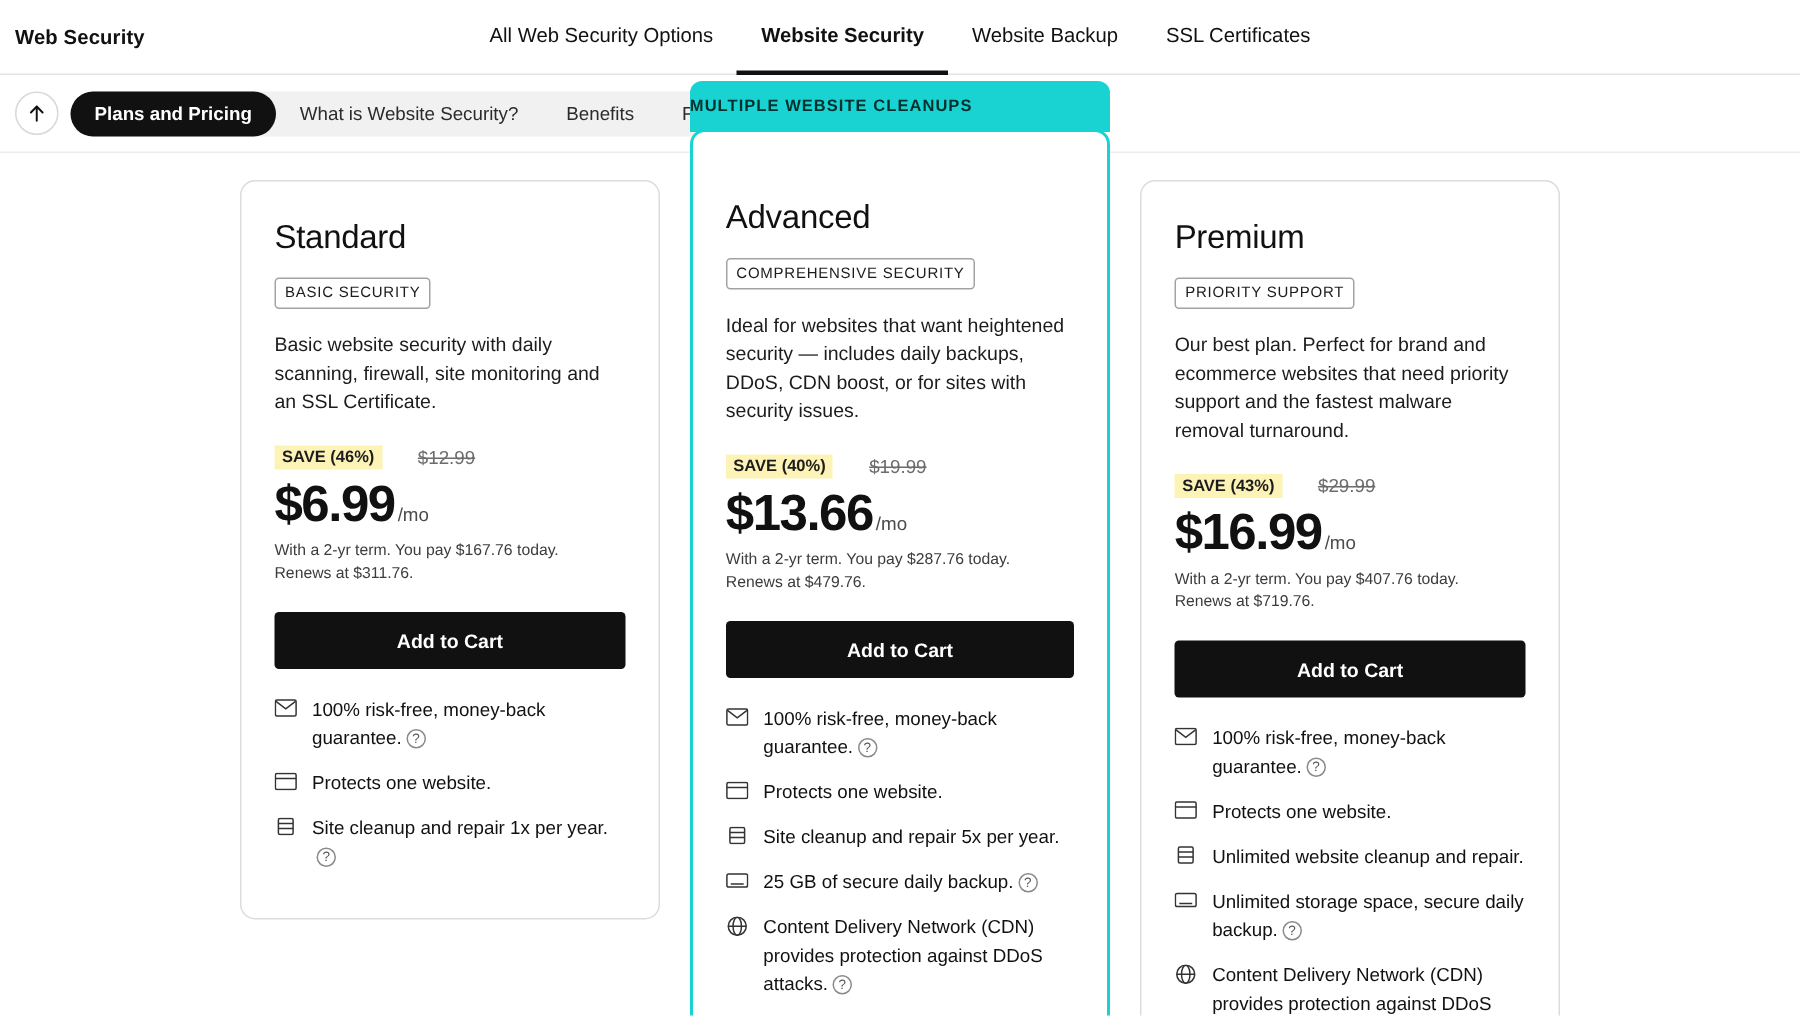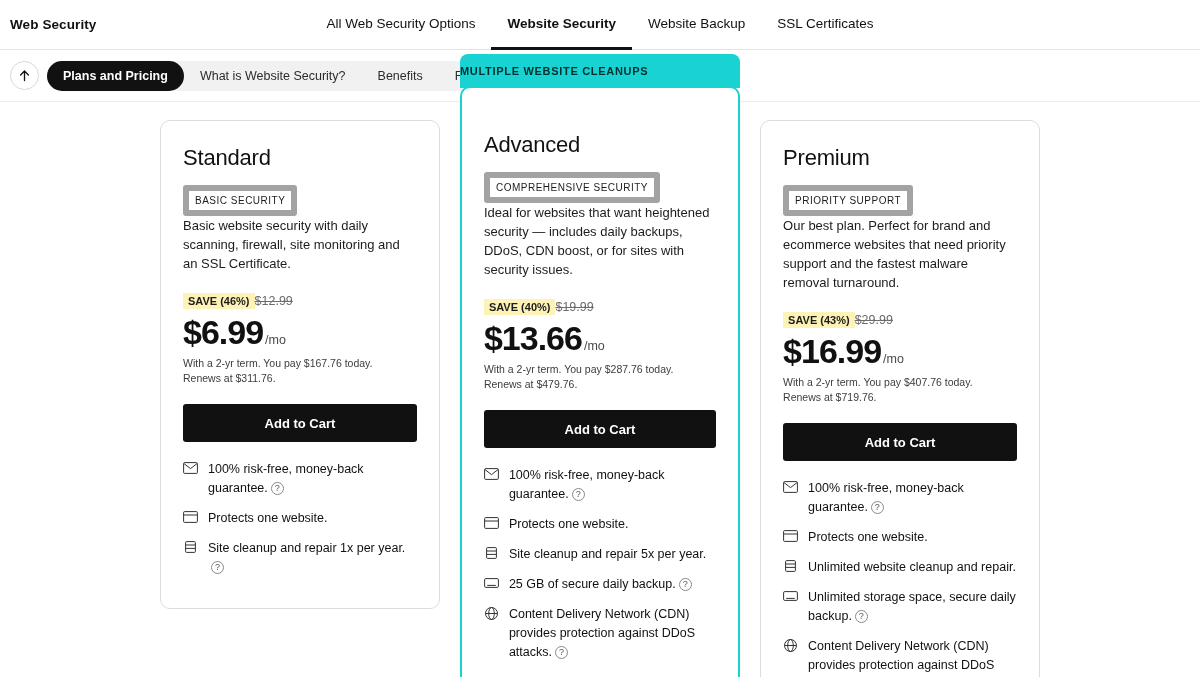--- a/index.html
+++ b/index.html
@@ -131,38 +131,39 @@
     color: #00312f;
   }
   .card-title {
     font-size: 22px;
     font-weight: normal;
     letter-spacing: -.2px;
     margin-bottom: 14px;
   }
   .badge {
     display: inline-block;
-    border: 6px solid #a3a3a3;
+    border: 1px solid #a3a3a3;
     border-radius: 3px;
     font-size: 10px;
     letter-spacing: .5px;
     padding: 4px 6px;
     color: #1c1c1c;
+    margin-bottom: 14px;
   }
   .desc {
     font-size: 13px;
     line-height: 19px;
     color: #1c1c1c;
     min-height: 57px;
     margin-bottom: 20px;
   }
   .saverow {
     display: flex;
     align-items: center;
-    gap: 0;
+    gap: 24px;
     margin-bottom: 4px;
   }
   .save {
     background: #fdf3b6;
     font-size: 11px;
     font-weight: bold;
     padding: 2px 5px;
     color: #1c1c1c;
   }
   .strike {

